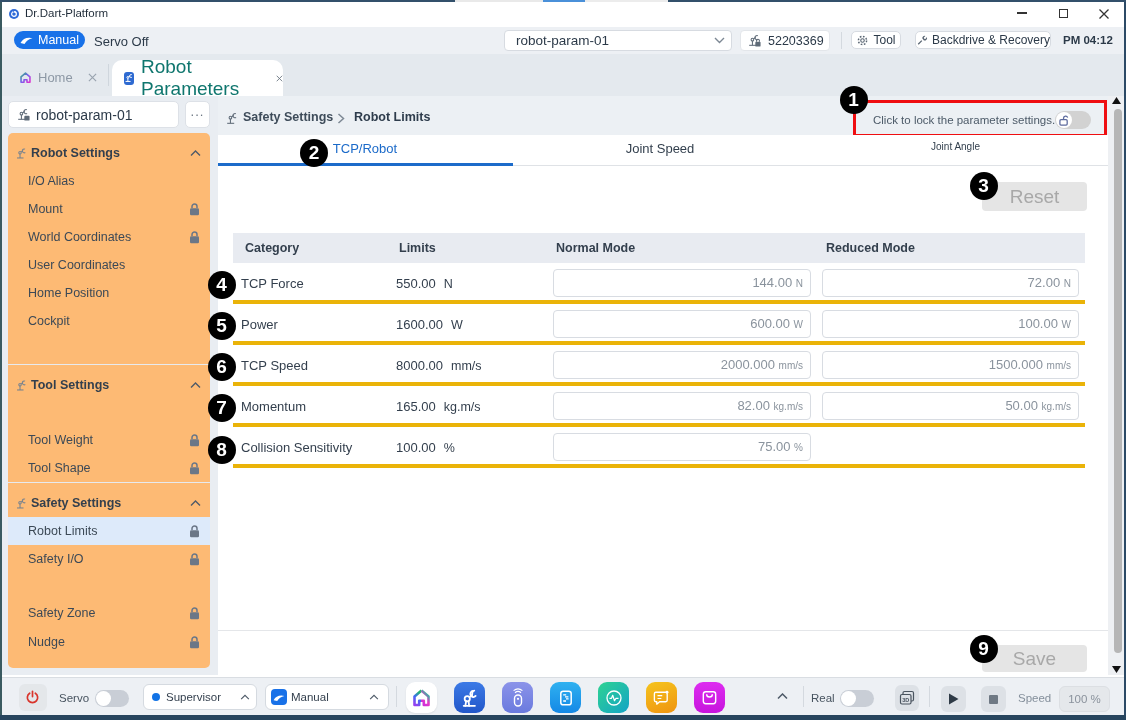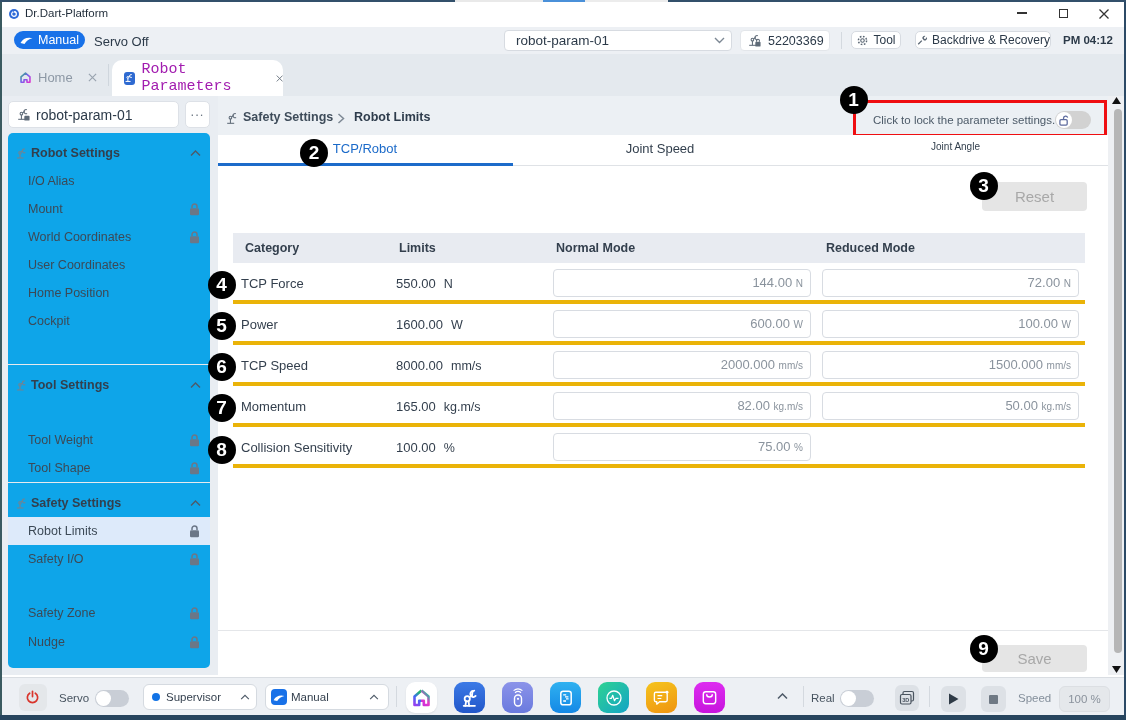--- a/index.html
+++ b/index.html
@@ -31,36 +31,36 @@
   
   #tabstrip { left:2px; top:54px; width:1122px; height:42px; background:#e4e9ee; }
   #tab-home { left:8px; top:58px; width:99px; height:38px; display:flex; align-items:center; }
   #tab-active { left:112px; top:60px; width:171px; height:36px; background:#fff; border-radius:10px 10px 0 0; display:flex; align-items:center; }
   .tabsep { left:108px; top:64px; width:1px; height:22px; background:#cfd6dd; }
 
   
   #main { left:2px; top:96px; width:1122px; height:579px; background:#fff; }
   #sb-select { left:6px; top:5px; width:171px; height:27px; background:#fff; border:1px solid #dde1e7; border-radius:5px; display:flex; align-items:center; }
   #sb-more { left:183px; top:5px; width:25px; height:27px; background:#fff; border:1px solid #dde1e7; border-radius:5px; display:flex; align-items:center; justify-content:center; }
-  #sb-panel { left:6px; top:37px; width:202px; height:535px; background:#0ea5e9; border-radius:5px; }
+  #sb-panel { left:6px; top:37px; width:202px; height:535px; background:#fdba74; border-radius:5px; }
   .mi { position:absolute; left:0; width:202px; height:28px; display:flex; align-items:center; font-size:12.5px; color:#3c4956; }
   .mi .txt { margin-left:20px; }
   .mh { position:absolute; left:0; width:202px; height:28px; display:flex; align-items:center; font-size:12.5px; color:#333f4d; font-weight:bold; }
   .mh .txt { margin-left:3px; }
   .mh svg { margin-left:6px; }
   .lock { position:absolute; right:10px; }
   .chev { position:absolute; right:9px; }
   .sbline { position:absolute; left:0; width:202px; height:1px; background:#e7eaee; }
   #crumbband { left:0; top:0; width:892px; height:39px; background:#ecf0f4; }
   #redbox { left:635px; top:4px; width:254px; height:37px; border:3px solid #ef0e11; }
   #lockmsg { position:absolute; left:17px; top:11px; font-size:11.5px; color:#4c5a68; }
   #toggle1 { position:absolute; right:13px; top:8px; width:36px; height:18px; background:#d2d2d2; border-radius:9px; }
   #toggle1 .knob { position:absolute; left:1px; top:1px; width:16px; height:16px; background:#fff; border-radius:50%; display:flex; align-items:center; justify-content:center; }
 
-  .graybtn { background:#e5e5e5; border-radius:4px; color:#a8a8a8; font-size:15px; display:flex; align-items:center; justify-content:center; }
+  .graybtn { background:#e5e5e5; border-radius:4px; color:#a8a8a8; font-size:19px; display:flex; align-items:center; justify-content:center; }
   .trow { position:absolute; left:233px; width:852px; height:41px; border-bottom:4px solid #eab308; font-size:13px; color:#333f4d; }
   .cat { position:absolute; left:8px; top:13px; }
   .limnum { position:absolute; left:163px; top:13px; white-space:nowrap; }
   .limunit { margin-left:8px; font-size:12.5px; }
   .inp { position:absolute; top:6px; height:28px; background:#fff; border:1px solid #d8dce2; border-radius:4px; text-align:right; color:#8a939d; line-height:26px; padding-right:7px; }
   .inp .n { font-size:13px; }
   .inp .u { font-size:10px; }
   .inp1 { left:320px; width:258px; }
   .inp2 { left:589px; width:257px; }
 
@@ -167,21 +167,21 @@
       <svg width="10" height="10" viewBox="0 0 16 16">
         <g stroke="#fff" stroke-width="1.6" fill="none">
           <path d="M2.5 13.5h8"></path>
           <path d="M6.2 13.5V8.4"></path>
           <circle cx="6.2" cy="7" r="1.5"></circle>
           <path d="M7.5 6l2.6-1.5"></path>
           <path d="M12.4 2.6a2.4 2.4 0 1 0 .3 4.2"></path>
         </g>
       </svg>
     </span>
-  <span style="margin-left:7px;font-size:15px;color:#a21caf;font-family:Liberation Mono, monospace;">Robot Parameters</span>
+  <span style="margin-left:7px;font-size:19px;color:#0f766e;">Robot Parameters</span>
   <svg style="margin-left:17px;" width="9" height="9" viewBox="0 0 10 10">
       <path d="M1 1l8 8M9 1l-8 8" stroke="#6b7682" stroke-width="1.3"></path>
     </svg>
 </div>
 
 <div class="abs" id="main"></div>
 <div class="abs" style="left:2px;top:96px;width:216px;height:579px;background:#e9edf2;"></div>
 <div class="abs" id="sb-select" style="left:8px;top:101px;">
     <svg style="margin-left:7px;" width="14" height="15" viewBox="0 0 16 16">
       <g stroke="#5f6b78" stroke-width="1.2" fill="none">

